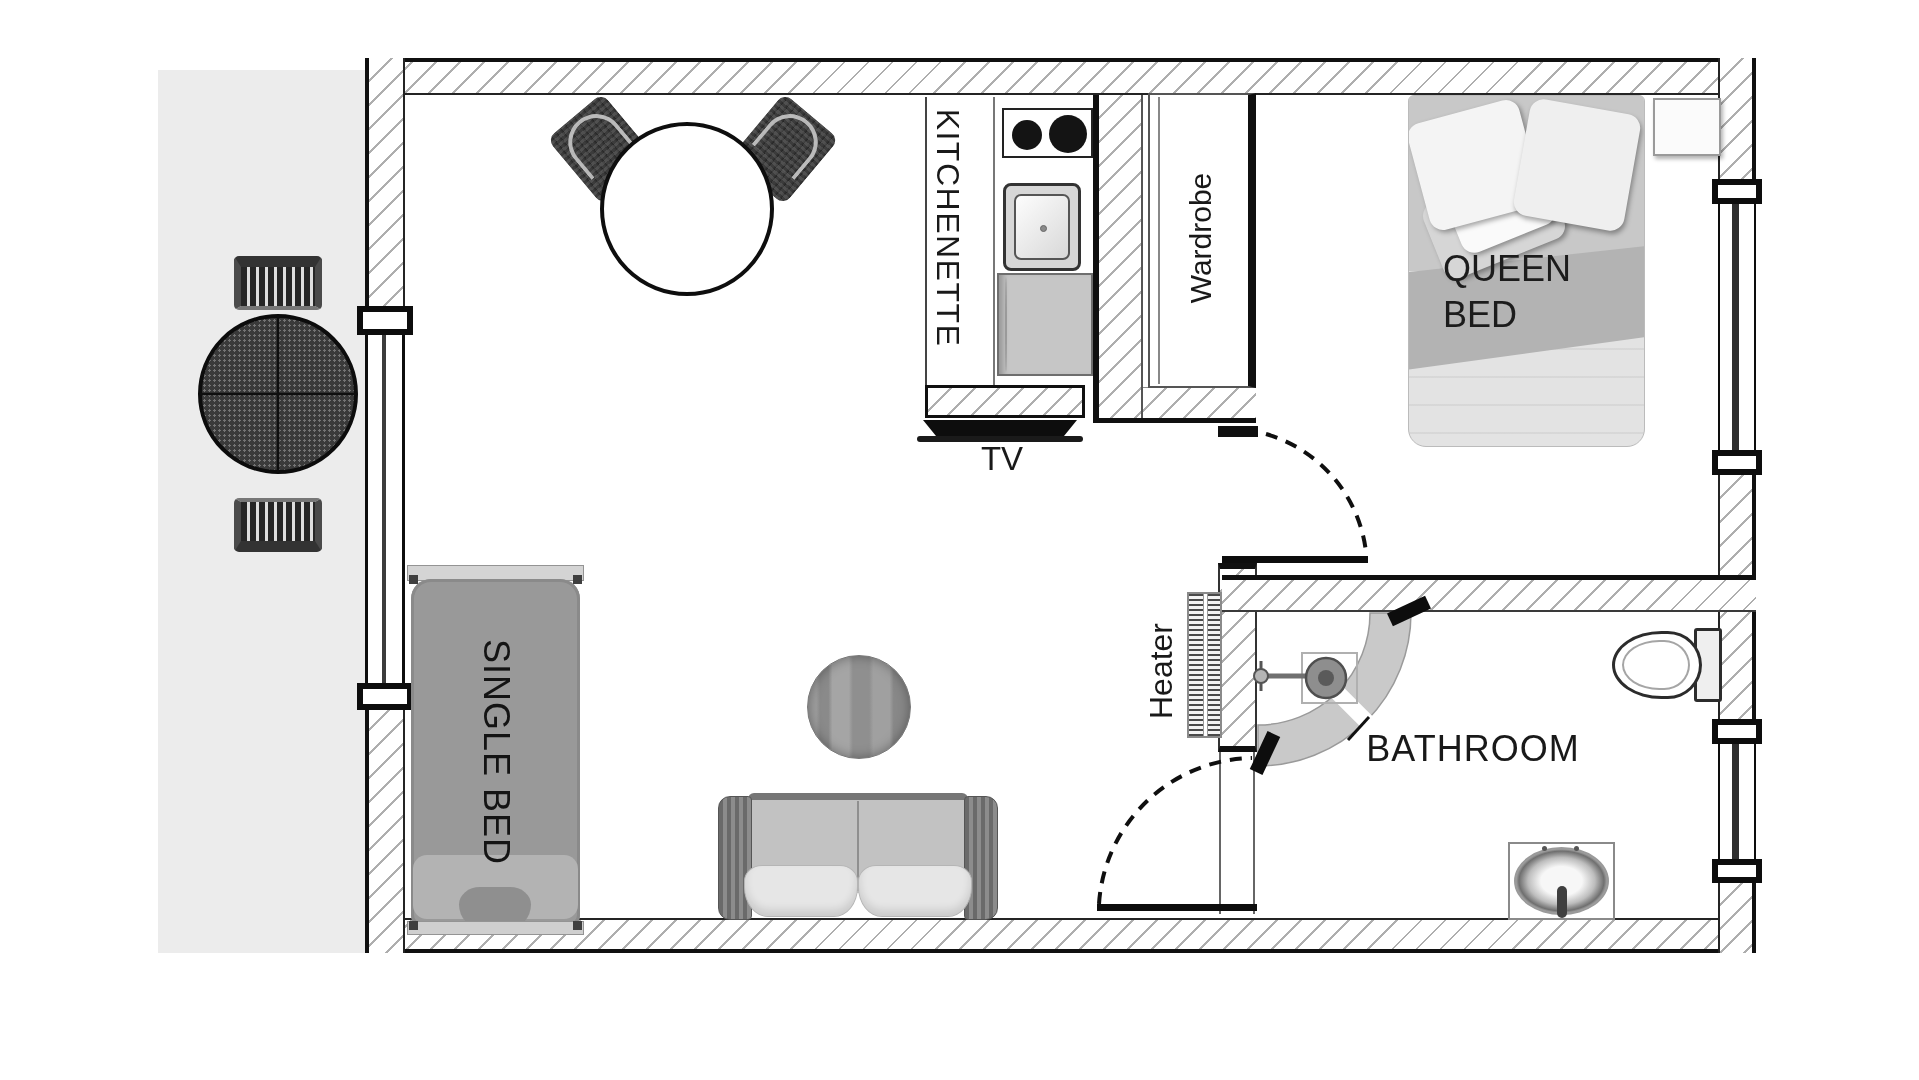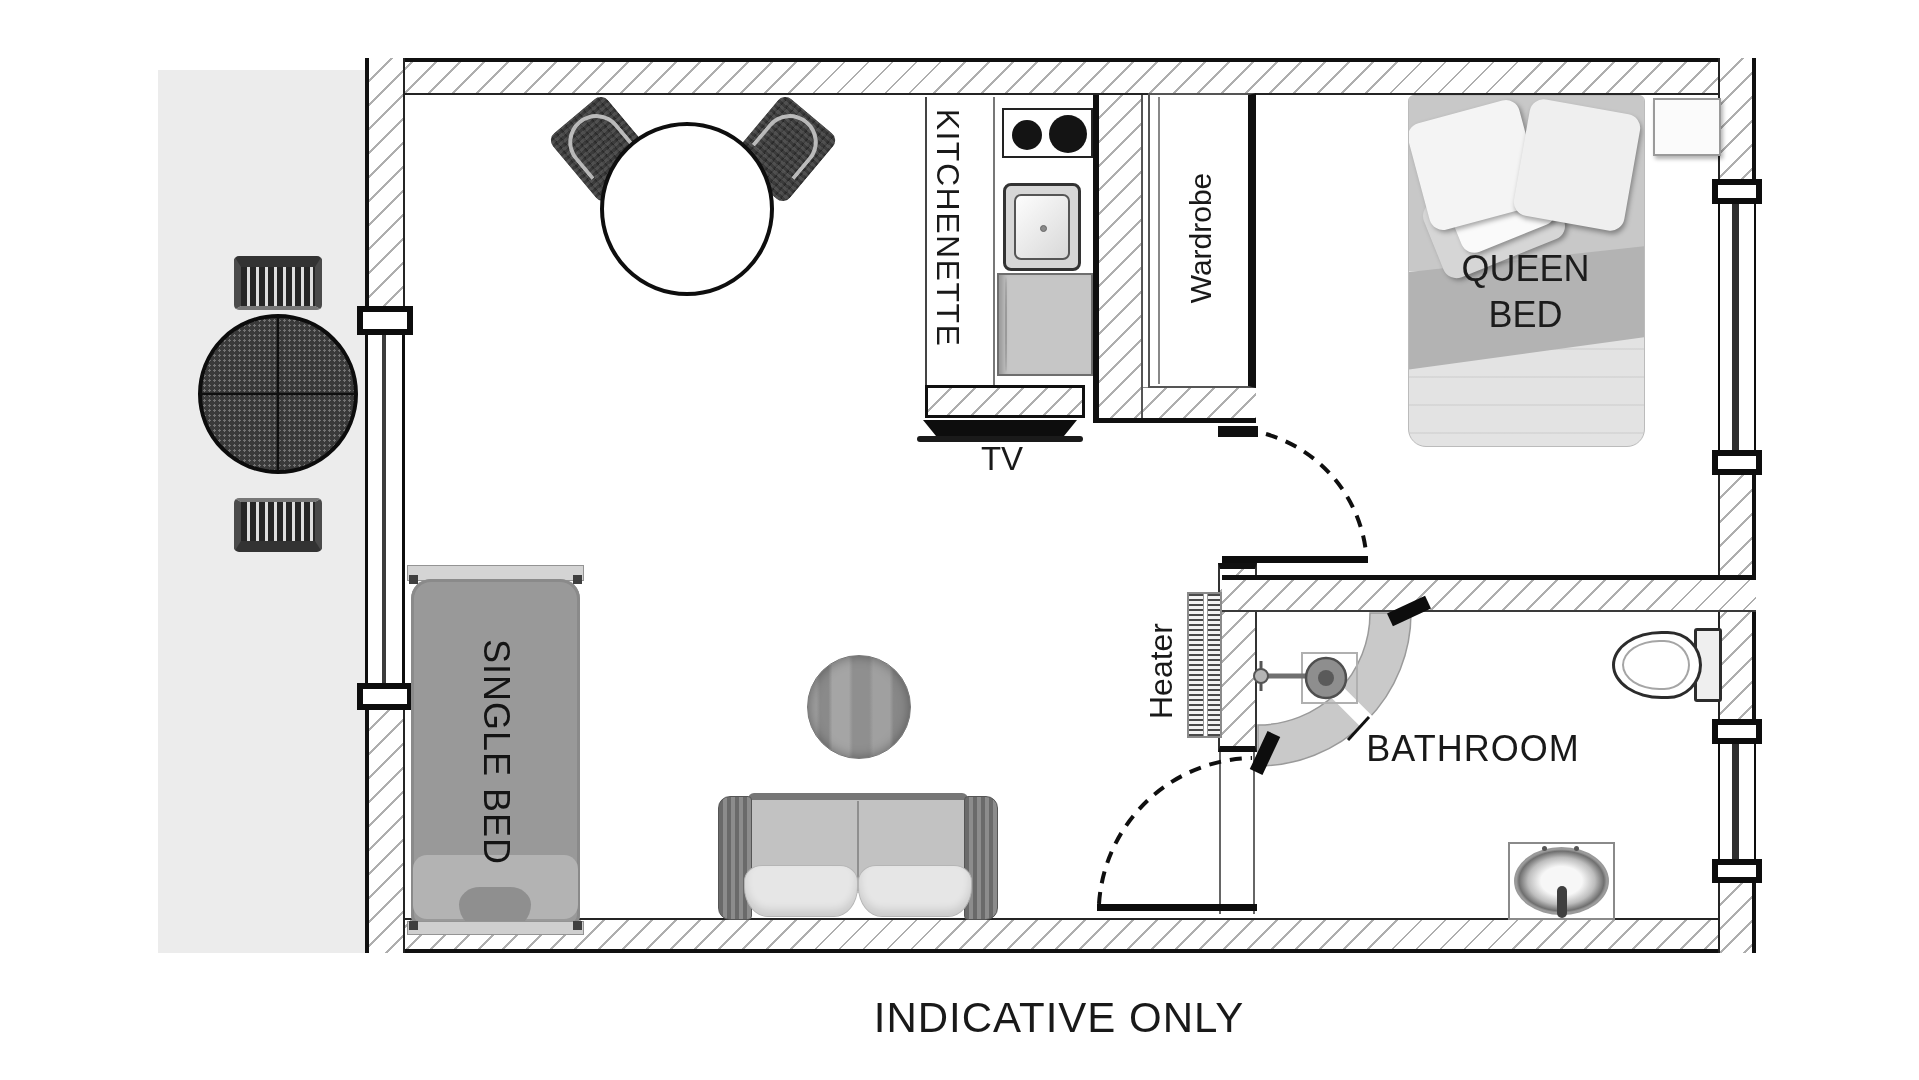--- a/index.html
+++ b/index.html
@@ -82,21 +82,21 @@
         border-radius:6px 6px 18px 18px;overflow:hidden;
         background-image:repeating-linear-gradient(180deg, rgba(0,0,0,.05) 0 2px, rgba(0,0,0,0) 2px 28px);}
   .qb-pillowzone{left:0;top:0;width:237px;height:175px;background:#c8c8c8;}
   .qb-sheet{left:0;top:150px;width:237px;height:130px;background:#b3b3b3;
             clip-path:polygon(0 20%,100% 0,100% 70%,0 95%);}
   .qb-pillow{background:#f4f4f4;border-radius:14px;box-shadow:2px 3px 5px rgba(0,0,0,.35);}
   .qb-p3{left:20px;top:85px;width:130px;height:80px;background:#d6d6d6;transform:rotate(-22deg);}
   .qb-p4{left:40px;top:70px;width:100px;height:75px;background:#fafafa;transform:rotate(-22deg);}
   .qb-p1{left:8px;top:14px;width:115px;height:110px;transform:rotate(-15deg);}
   .qb-p2{left:112px;top:10px;width:112px;height:118px;background:#efefef;transform:rotate(10deg);}
-  .qb-label{left:34px;top:150px;width:165px;text-align:center;font-size:36px;line-height:1.28;
+  .qb-label{left:34px;top:150px;width:165px;text-align:left;font-size:36px;line-height:1.28;
             color:#1c1c1c;white-space:normal;}
   .nightstand{left:1653px;top:98px;width:68px;height:58px;background:#fbfbfb;border:2px solid #9a9a9a;
               box-shadow:2px 3px 4px rgba(0,0,0,.3);}
 
   
   .heater{left:1187px;top:592px;width:35px;height:146px;border:2px solid #8a8a8a;background:
           repeating-linear-gradient(180deg,#4a4a4a 0 2px,#f4f4f4 2px 5px);}
   .heater-split{left:14px;top:0;width:5px;height:142px;background:#fff;border-left:1px solid #999;border-right:1px solid #999;}
 
   
@@ -295,15 +295,14 @@
     <circle cx="1261" cy="676" r="7" fill="#b5b5b5" stroke="#555" stroke-width="2"></circle>
     <circle cx="1326" cy="678" r="20" fill="#8e8e8e" stroke="#4f4f4f" stroke-width="2.5"></circle>
     <circle cx="1326" cy="678" r="8" fill="#5a5a5a"></circle>
   </svg>
 
   <div class="label lab-kitchenette">KITCHENETTE</div>
   <div class="label lab-wardrobe">Wardrobe</div>
   <div class="label lab-tv">TV</div>
   <div class="label lab-heater">Heater</div>
   <div class="label lab-bathroom">BATHROOM</div>
-  <div class="label lab-footer">INDICATIVE ONLY</div>
 
 </div>
 
 </body></html>

